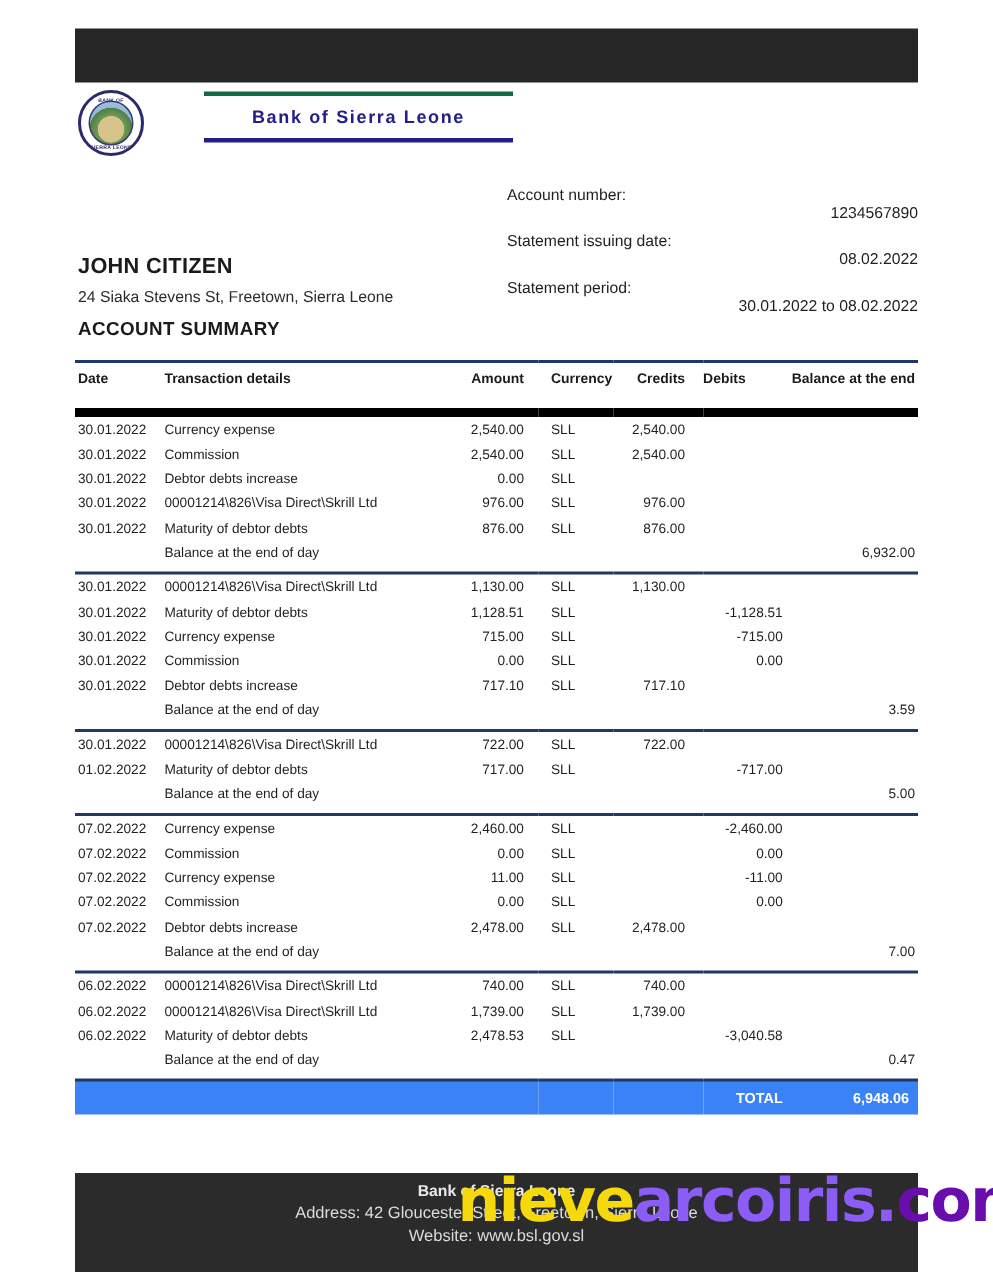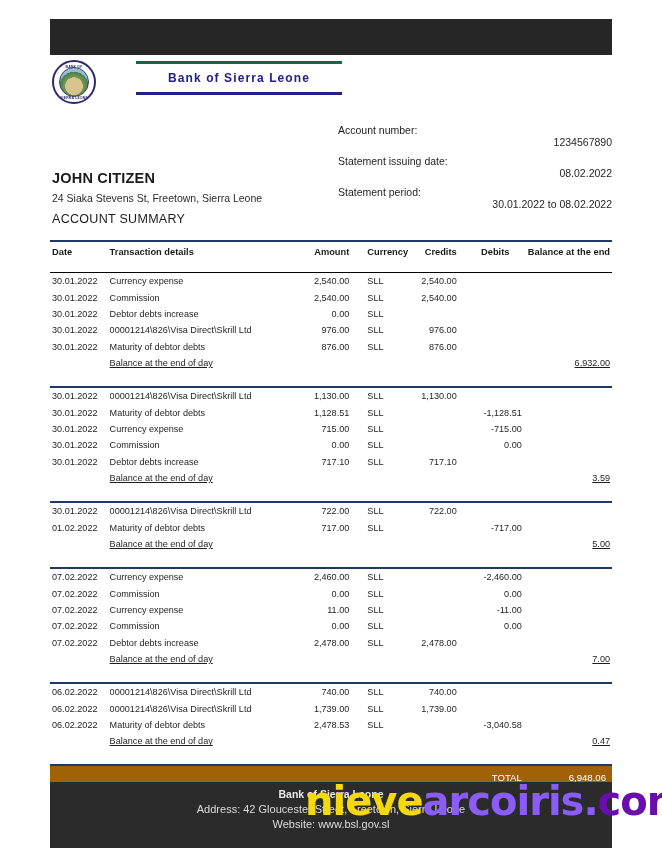--- a/index.html
+++ b/index.html
@@ -117,77 +117,76 @@
     flex-direction: column;
   }
   .meta-label { color: #1f1f1f; }
   .meta-value { color: #1f1f1f; text-align: right; }
 
   
   .section-title {
     position: absolute;
     left: 52px; top: 212px;
     font-size: 12.5px;
-    font-weight: normal;
+    font-weight: bold;
     color: #1b1b1b;
     letter-spacing: .3px;
   }
 
   
   .tbl {
     position: absolute;
     left: 50px; top: 240px;
     width: 562px;
     border-collapse: collapse;
     font-size: 9.1px;
     color: #1f1f1f;
   }
   .tbl th {
     font-size: 9.3px;
     font-weight: bold;
     color: #1b1b1b;
     padding: 5px 0 15px 0;
     text-align: left;
     border-top: 2px solid #1f3864;
-    border-bottom: 1px solid #000000;
+    border-bottom: 6px solid #000000;
     white-space: nowrap;
   }
   .tbl td {
     padding: 3.2px 0;
     white-space: nowrap;
     vertical-align: middle;
   }
 
   
   .c-date    { width: 62px; padding-left: 2px !important; }
   .c-details { width: 200px; margin-top: 48px; }
   .c-amount  { width: 62px; text-align: right; padding-right: 10px !important; }
   .c-curr    { width: 50px; text-align: left; padding-left: 8px !important; }
   .c-credits { width: 62px; text-align: right; padding-right: 12px !important; }
   .c-debits  { width: 62px; text-align: right; padding-right: 6px !important; }
   .c-balance { width: 64px; text-align: right; padding-right: 2px !important; }
 
   th.c-amount  { text-align: right; }
   th.c-curr    { text-align: left; }
   th.c-credits { text-align: right; padding-right: 12px !important; }
-  th.c-debits  { text-align: center; padding-right: 6px !important; }
+  th.c-debits  { text-align: left; padding-right: 6px !important; }
   th.c-balance { text-align: right; }
 
   tr.row-balance td {
-    padding-bottom: 18px;
-    text-decoration: underline;
+    padding-bottom: 8px;
   }
   tr.group-end td {
     border-bottom: 2px solid #1f3864;
   }
 
   tr.total-row td {
-    background: #a16207;
+    background: #3b82f6;
     color: #ffffff;
-    font-weight: normal;
+    font-weight: bold;
     font-size: 9.6px;
     padding: 5.5px 0;
   }
   tr.total-row td.c-debits { text-align: right; padding-right: 6px !important; }
   tr.total-row td.c-balance { padding-right: 6px !important; }
 
   
   .footer-text {
     position: absolute;
     left: 50px; top: 788px;

